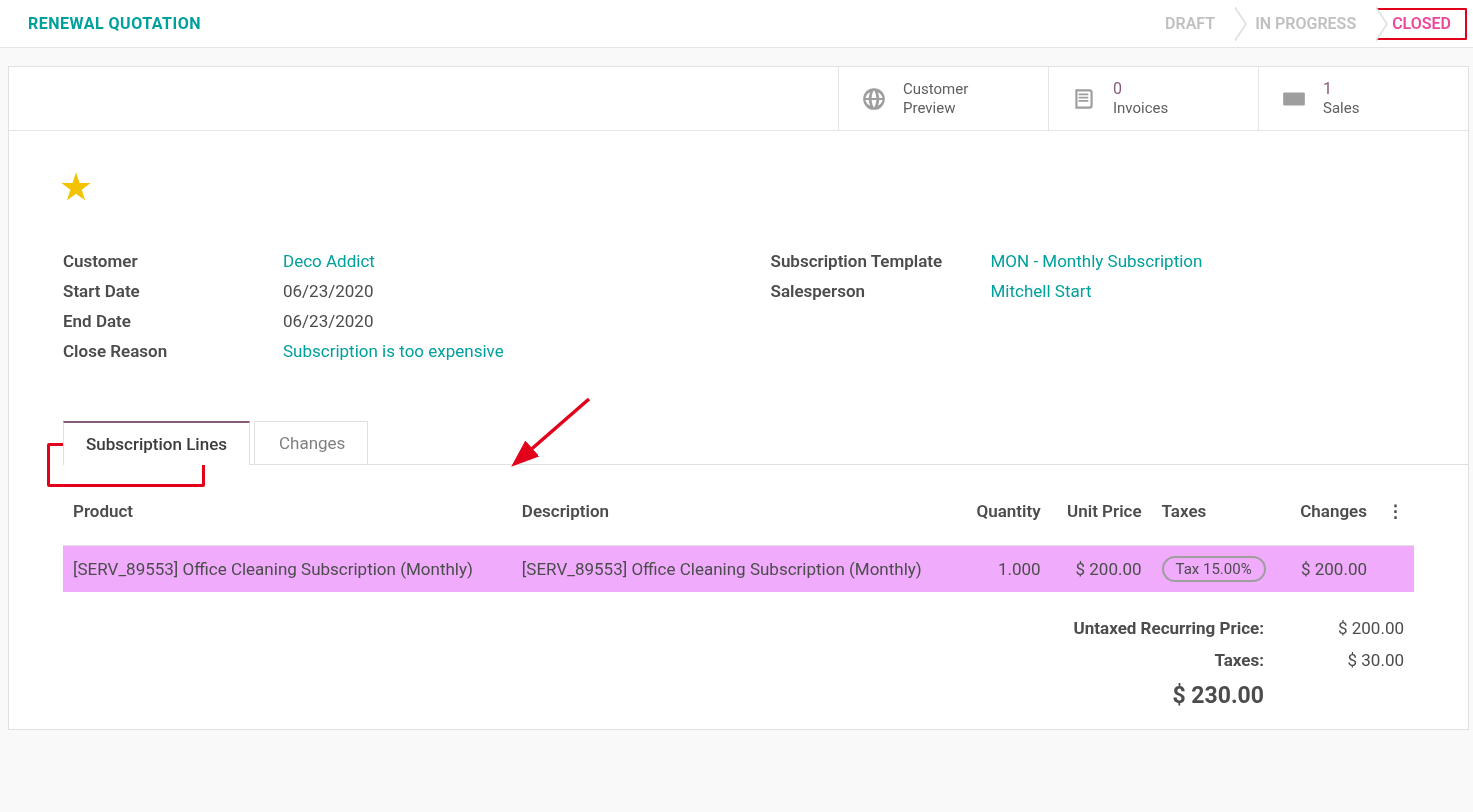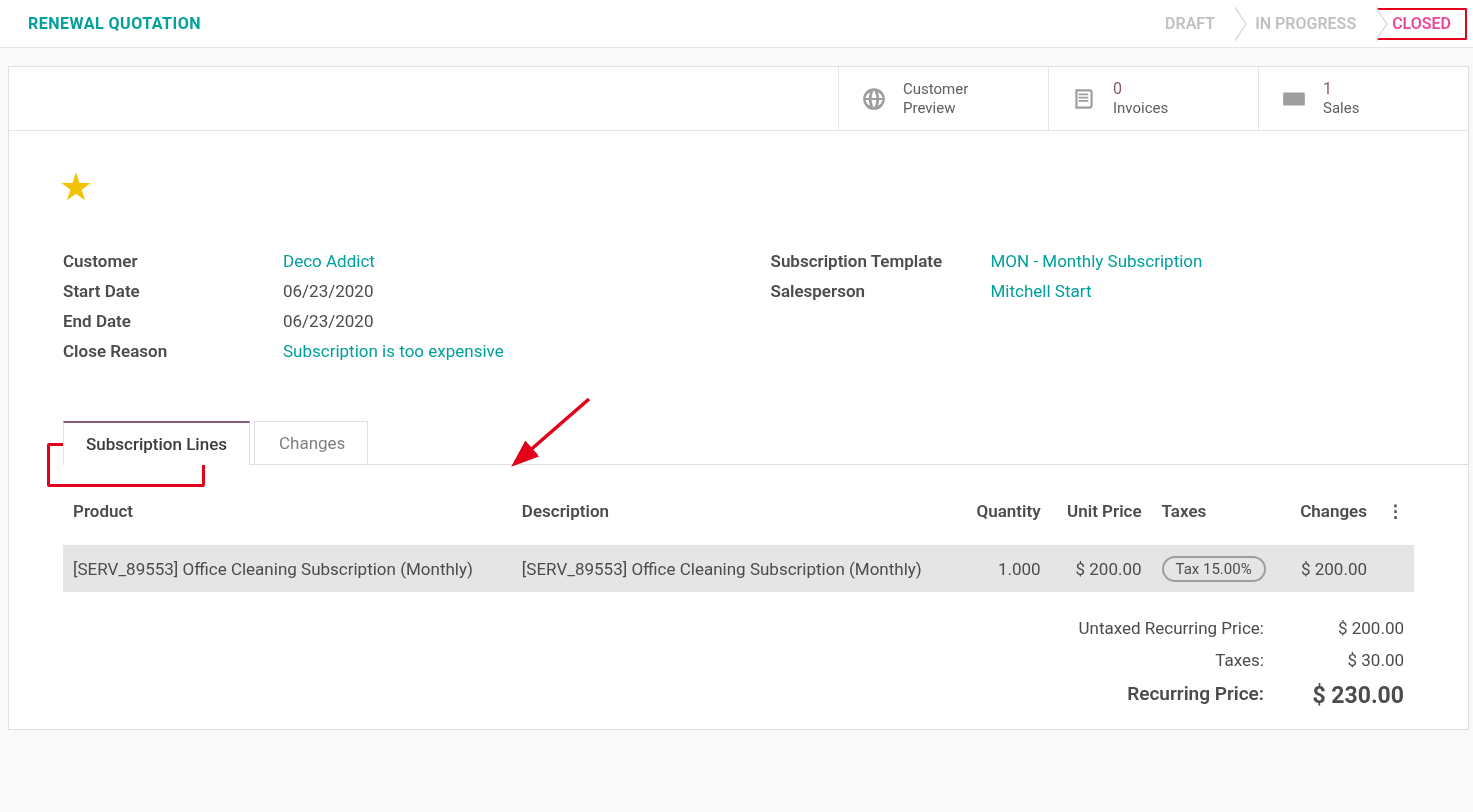--- a/index.html
+++ b/index.html
@@ -41,27 +41,27 @@
     .tabs-row { display: flex; border-bottom: 1px solid #e0e0e0; margin-left: 4px; margin-right: -50px; }
     .tab { padding: 11px 22px; border: 1px solid #e0e0e0; border-bottom: none; margin-right: 4px; background: #fff; cursor: pointer; font-size: 17px; }
     .tab.active { font-weight: 500; color: #3c3c3c; border-top: 2px solid #875a7b; position: relative; z-index: 1; margin-bottom: -1px; }
     .tab.inactive { color: #808080; background: #fff; padding-left: 24px; }
     .tab.first-inactive { border-left: 1px solid #e0e0e0; }
 
     .table-wrap { margin-top: 28px; margin-left: 4px; margin-right: 4px; }
     table { width: 100%; border-collapse: collapse; }
     th { text-align: left; font-weight: 600; font-size: 17px; color: #4c4c4c; padding: 8px 10px 24px 10px; border-bottom: 1px solid #e0e0e0; }
     th.right, td.right { text-align: right; }
-    td { padding: 10px 10px; font-size: 17px; color: #4c4c4c; background: #e5e5e5; }
+    td { padding: 10px 10px; font-size: 17px; color: #4c4c4c; background: #f0abfc; }
     .kebab { cursor: pointer; text-align: center; width: 18px; }
     .tax-pill { display: inline-block; border: 2px solid #9e9e9e; border-radius: 14px; padding: 2px 12px; font-size: 15px; color: #4c4c4c; }
 
     .totals { margin-top: 26px; display: flex; justify-content: flex-end; padding-right: 14px; }
     .totals-inner { display: grid; grid-template-columns: auto auto; column-gap: 40px; row-gap: 12px; font-size: 17px; }
-    .tot-label { text-align: right; font-weight: 400; color: #4c4c4c; }
+    .tot-label { text-align: right; font-weight: 700; color: #4c4c4c; }
     .tot-val { text-align: right; color: #4c4c4c; min-width: 100px; }
     .tot-big-label { font-size: 19px; font-weight: 600; }
     .tot-big-val { font-size: 23px; font-weight: 700; color: #4c4c4c; }
     .pos-rel { position: relative; }
   </style>
 </head>
 <body>
 
 <div class="topbar">
   <div class="topbar-left">RENEWAL QUOTATION</div>
@@ -190,19 +190,18 @@
           </tbody>
         </table>
       </div>
 
       <div class="totals">
         <div class="totals-inner">
           <div class="tot-label">Untaxed Recurring Price:</div>
           <div class="tot-val">$ 200.00</div>
           <div class="tot-label">Taxes:</div>
           <div class="tot-val">$ 30.00</div>
-          <div class="tot-label tot-big-label">Recurring Price:</div>
           <div class="tot-val tot-big-val">$ 230.00</div>
         </div>
       </div>
     </div>
   </div>
 </div>
 
 </body></html>

